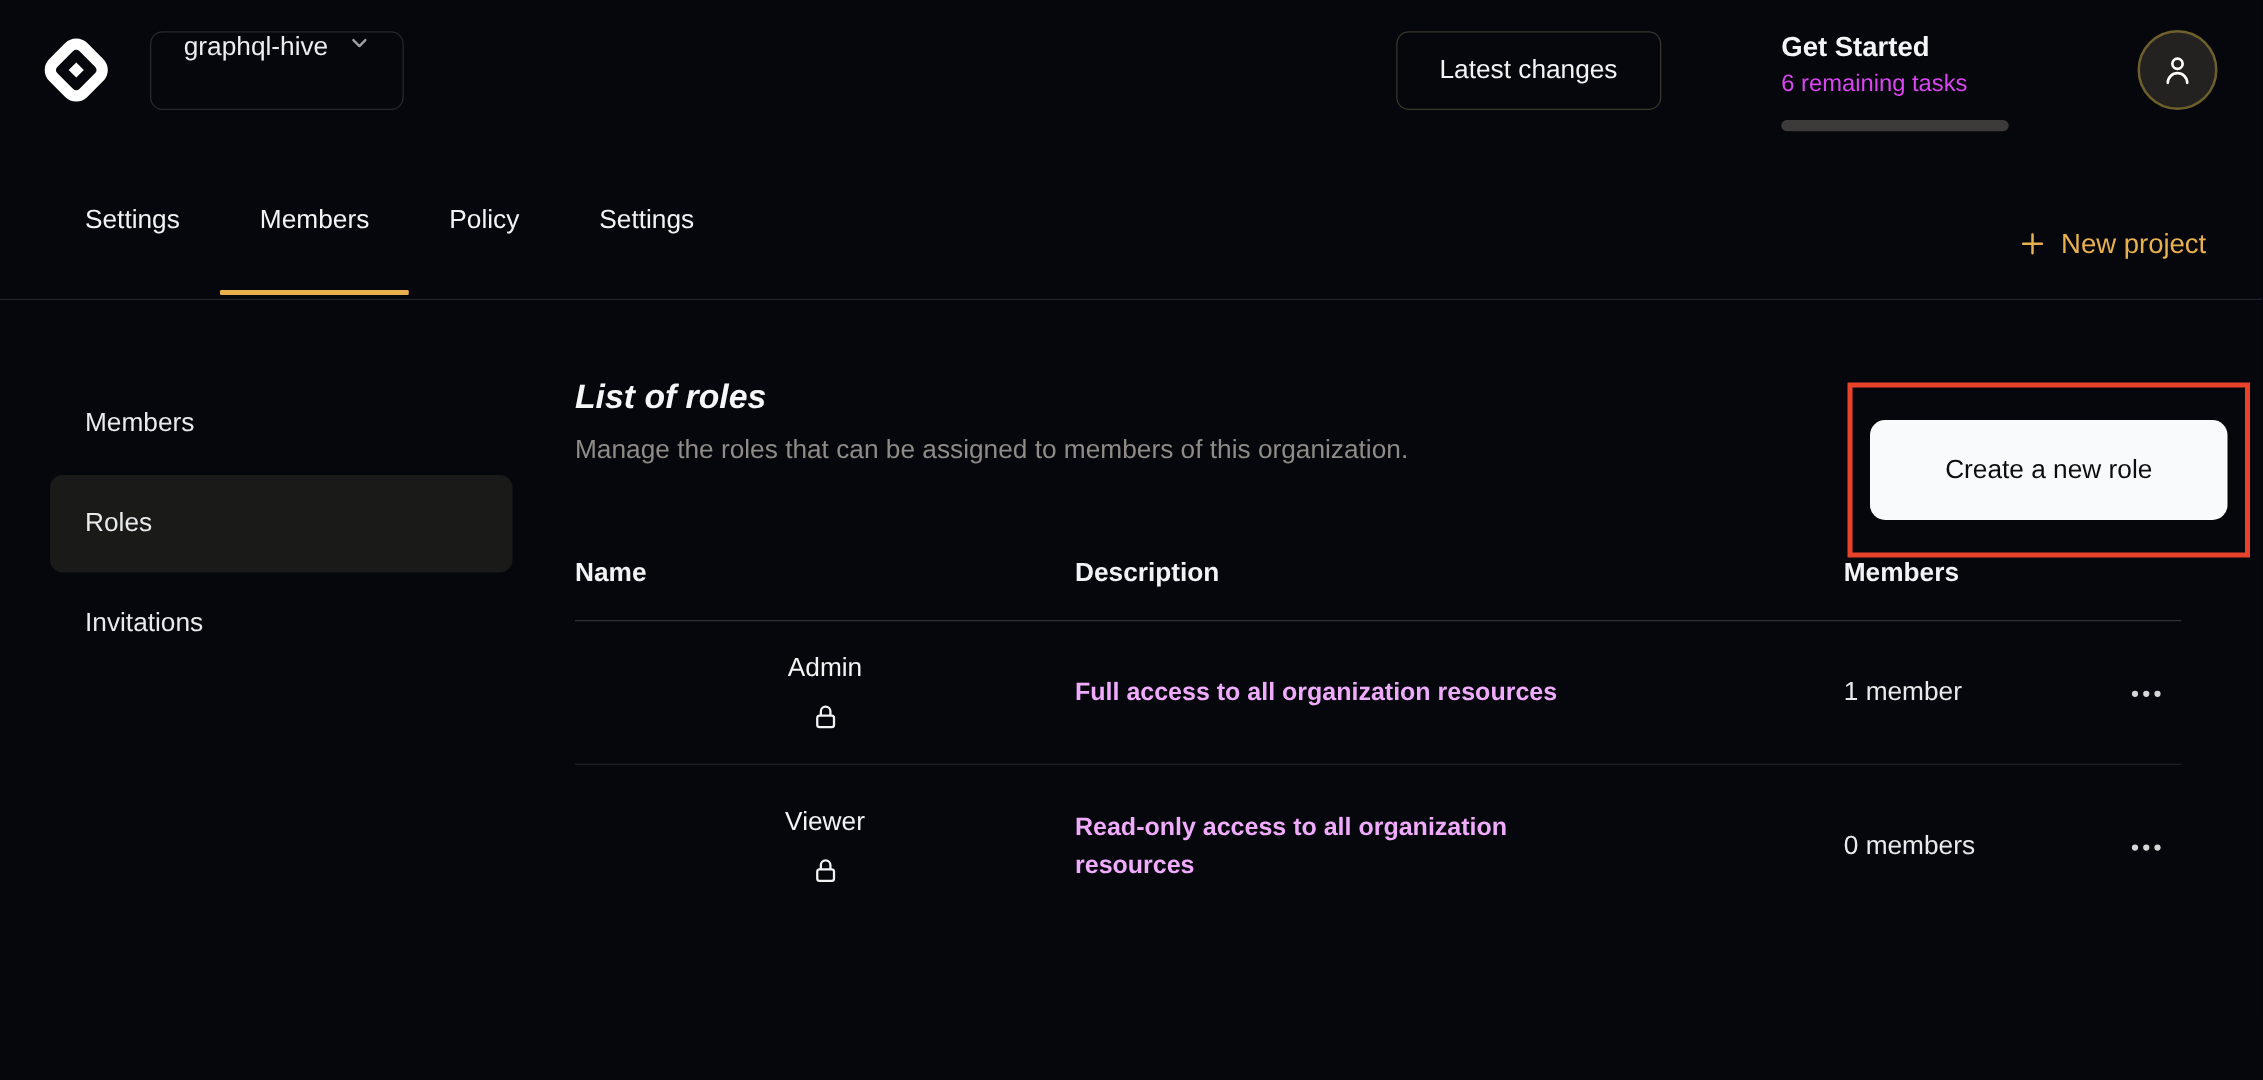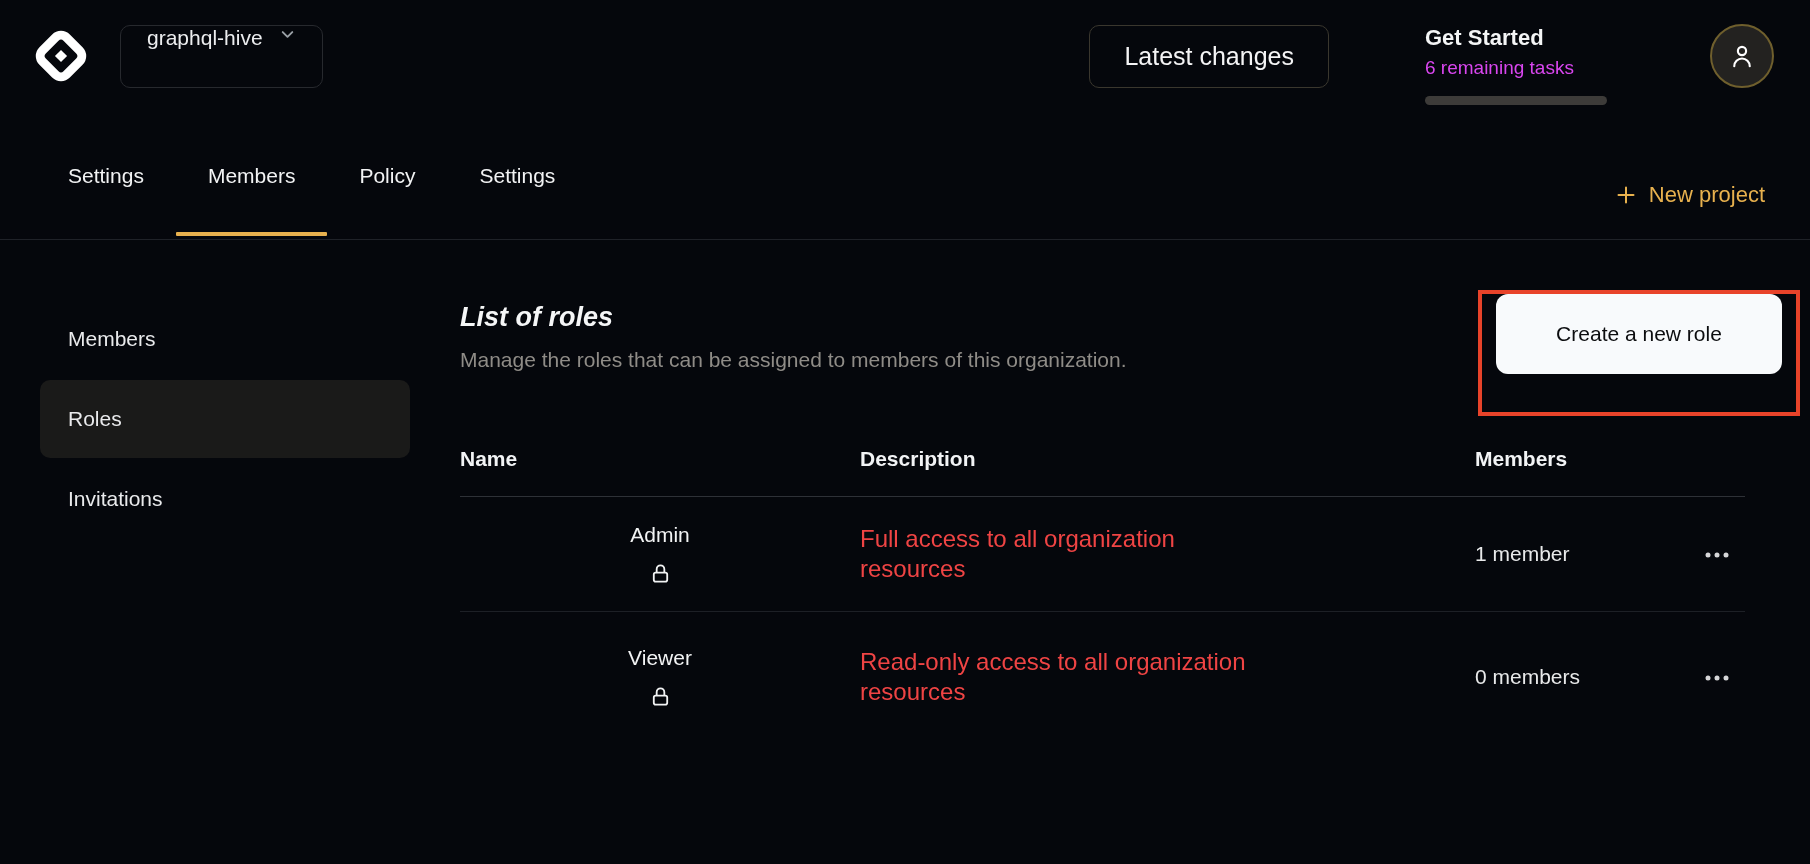--- a/index.html
+++ b/index.html
@@ -8,21 +8,21 @@
   .screen { position:relative; width:1810px; height:864px; background:#05070c; overflow:hidden; }
 
   
   .header { display:flex; align-items:center; height:112px; padding:0 36px 0 32px; }
   .logo { width:58px; height:58px; flex:0 0 auto; cursor:pointer; }
   .org-btn { display:flex; align-items:flex-start; gap:16px; margin-left:30px; height:63px;
              padding:0 26px; border:1px solid #27292e; border-radius:10px;
              background:transparent; color:#ecedef; font-size:21px; cursor:pointer; }
   .header-spacer { flex:1; }
   .latest-btn { height:63px; padding:0 34px; border:1px solid #3a372e; border-radius:10px;
-                background:transparent; color:#f4f4f5; font-size:25px; cursor:pointer;
+                background:transparent; color:#f4f4f5; font-size:21px; cursor:pointer;
                 margin-right:96px;text-align:center; }
   .get-started { width:183px; margin-right:102px; margin-top:16px; cursor:pointer; }
   .gs-title { font-size:22px; font-weight:700; color:#f4f5f6; line-height:28px; }
   .gs-sub { font-size:19px; color:#d946ef; line-height:26px; margin-top:3px; }
   .gs-bar { margin-top:15px; width:182px; height:9px; border-radius:5px; background:#3d3b39; overflow:hidden; }
   .gs-bar-fill { height:100%; background:#e8b14e; }
   .avatar { width:64px; height:64px; border-radius:50%; border:2px solid #6f5f2d;
             background:#232220; display:flex; align-items:center; justify-content:center; cursor:pointer; }
 
   
@@ -41,37 +41,37 @@
   .sidebar { width:370px; flex:0 0 auto; display:flex; flex-direction:column; gap:2px; }
   .side-item { height:78px; display:flex; align-items:center; padding-left:28px;
                border-radius:10px; font-size:21px; color:#e9eaec; cursor:pointer; }
   .side-item.active { background:#1a1a19; }
 
   .main { margin-left:50px; width:1285px; }
   .main-title { font-size:27px; font-weight:700; color:#f5f6f7; line-height:34px;font-style:italic; }
   .main-sub { font-size:21px; color:#8f8c87; line-height:28px; margin-top:12px; }
 
   
-  .annotation-box { position:absolute; left:1478px; top:290px; width:322px; height:126px;
-                    border:4px solid #e8432a; display:flex; justify-content:center; }
+  .annotation-box { position:absolute; left:1478px; top:306px; width:322px; height:140px;
+                    border:4px solid #e8432a; display:flex; align-items:center; justify-content:center; }
   .create-role-btn { width:286px; height:80px; background:#f8fafc; color:#0c0d0f;
                      border:none; border-radius:12px; font-size:21px; font-weight:500;
                      font-family:inherit; cursor:pointer; }
 
   
   .roles-table { margin-top:48px; width:1285px; }
   .t-head { display:grid; grid-template-columns:400px 615px 180px 1fr; align-items:center;
             height:75px; border-bottom:1px solid #2e3137; }
   .t-head .th { font-size:21px; font-weight:700; color:#f2f3f5; }
   .t-row { display:grid; grid-template-columns:400px 615px 180px 1fr; align-items:center;
            border-bottom:1px solid #1d2026; }
   .t-row.row-0 { height:115px; }
   .t-row.row-1 { height:130px; border-bottom:none; }
   .cell-name { display:flex; align-items:center; gap:14px; font-size:21px; color:#f2f3f4;flex-direction:column; }
-  .cell-desc { font-size:24px; color:#ef4444; line-height:30px; max-width:395px; }
+  .cell-desc { font-size:20px; color:#f0abfc; line-height:30px; max-width:395px;font-weight:bold; }
   .cell-members { font-size:21px; color:#e8e9ea; }
   .cell-actions { justify-self:end; padding-right:8px; }
   .dots-btn { background:none; border:none; cursor:pointer; padding:10px 6px; }
 
   .icon { display:inline-flex; }
 </style>
 </head>
 <body>
 
 <div class="screen">

